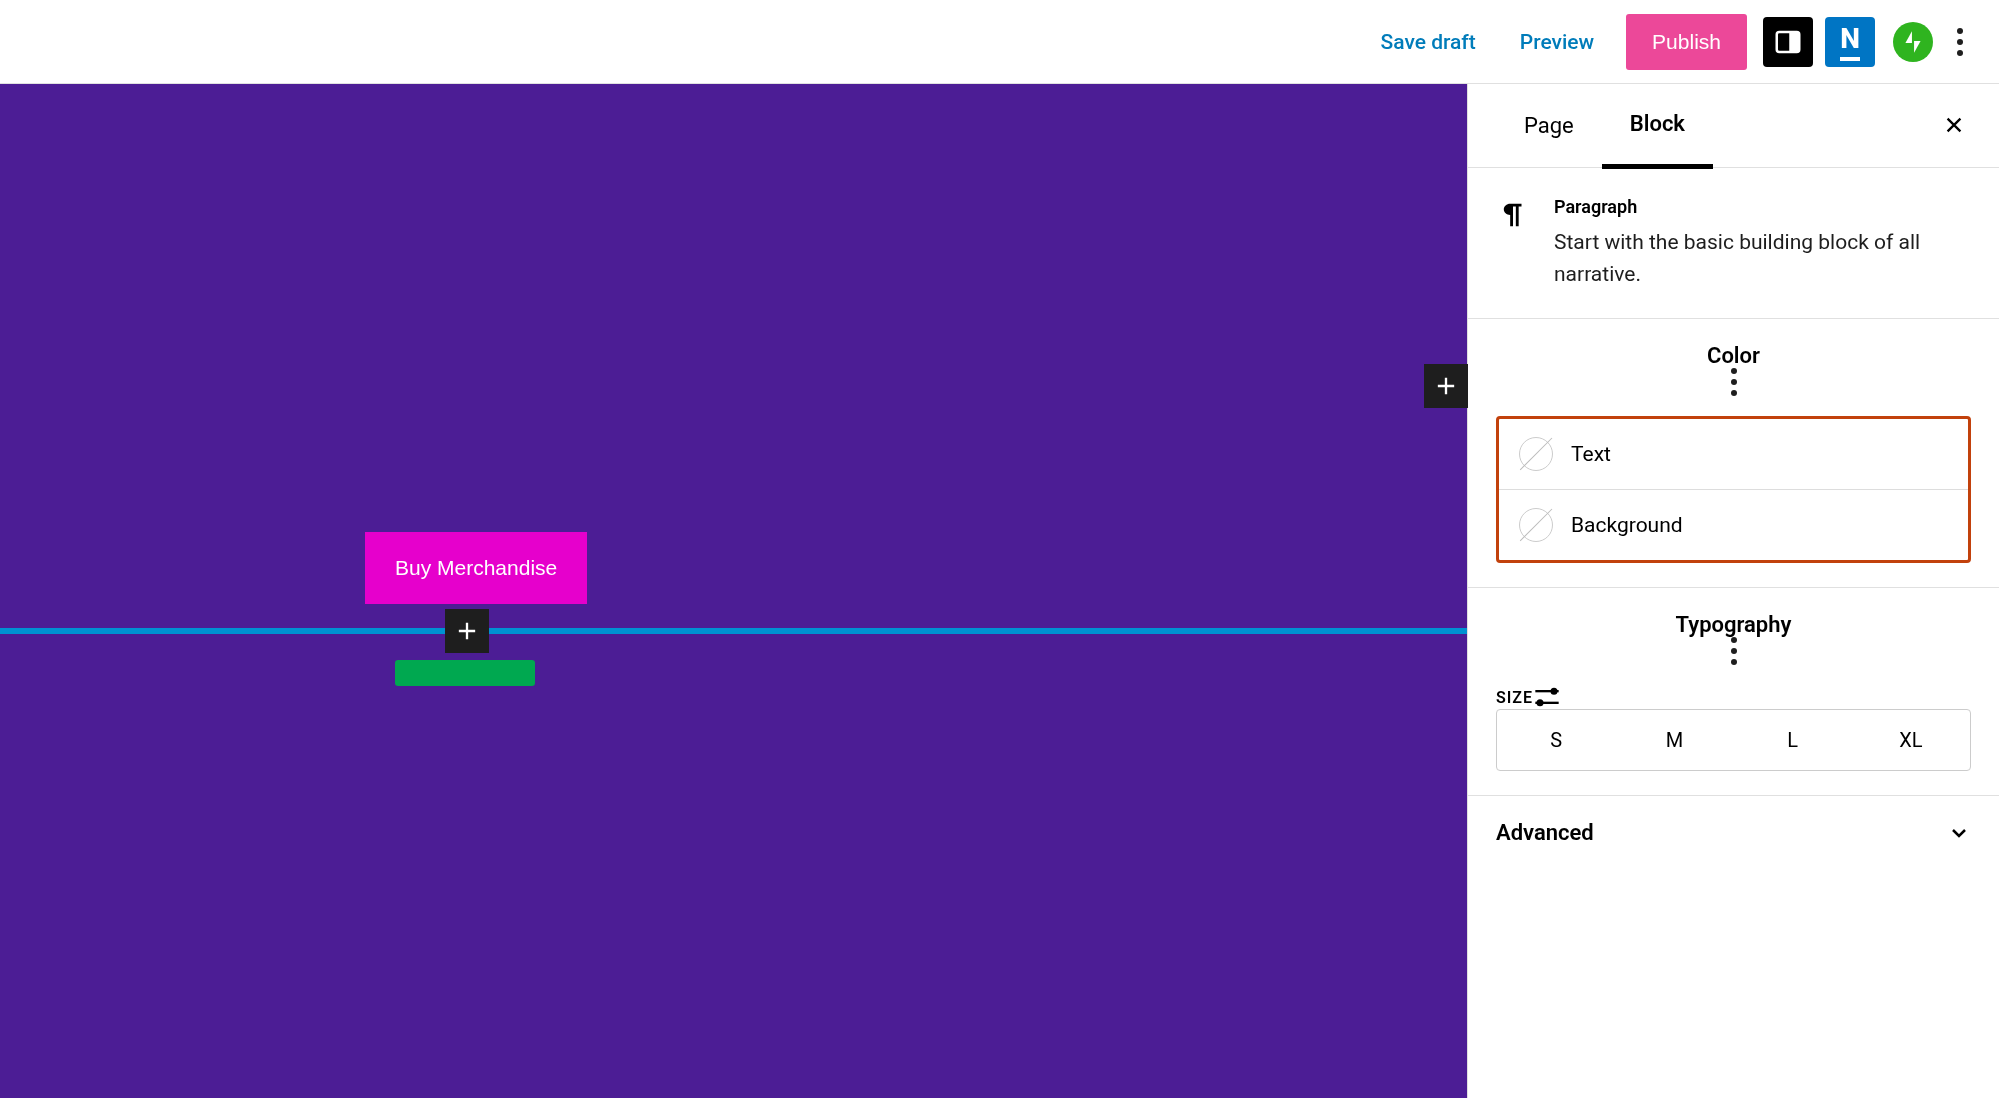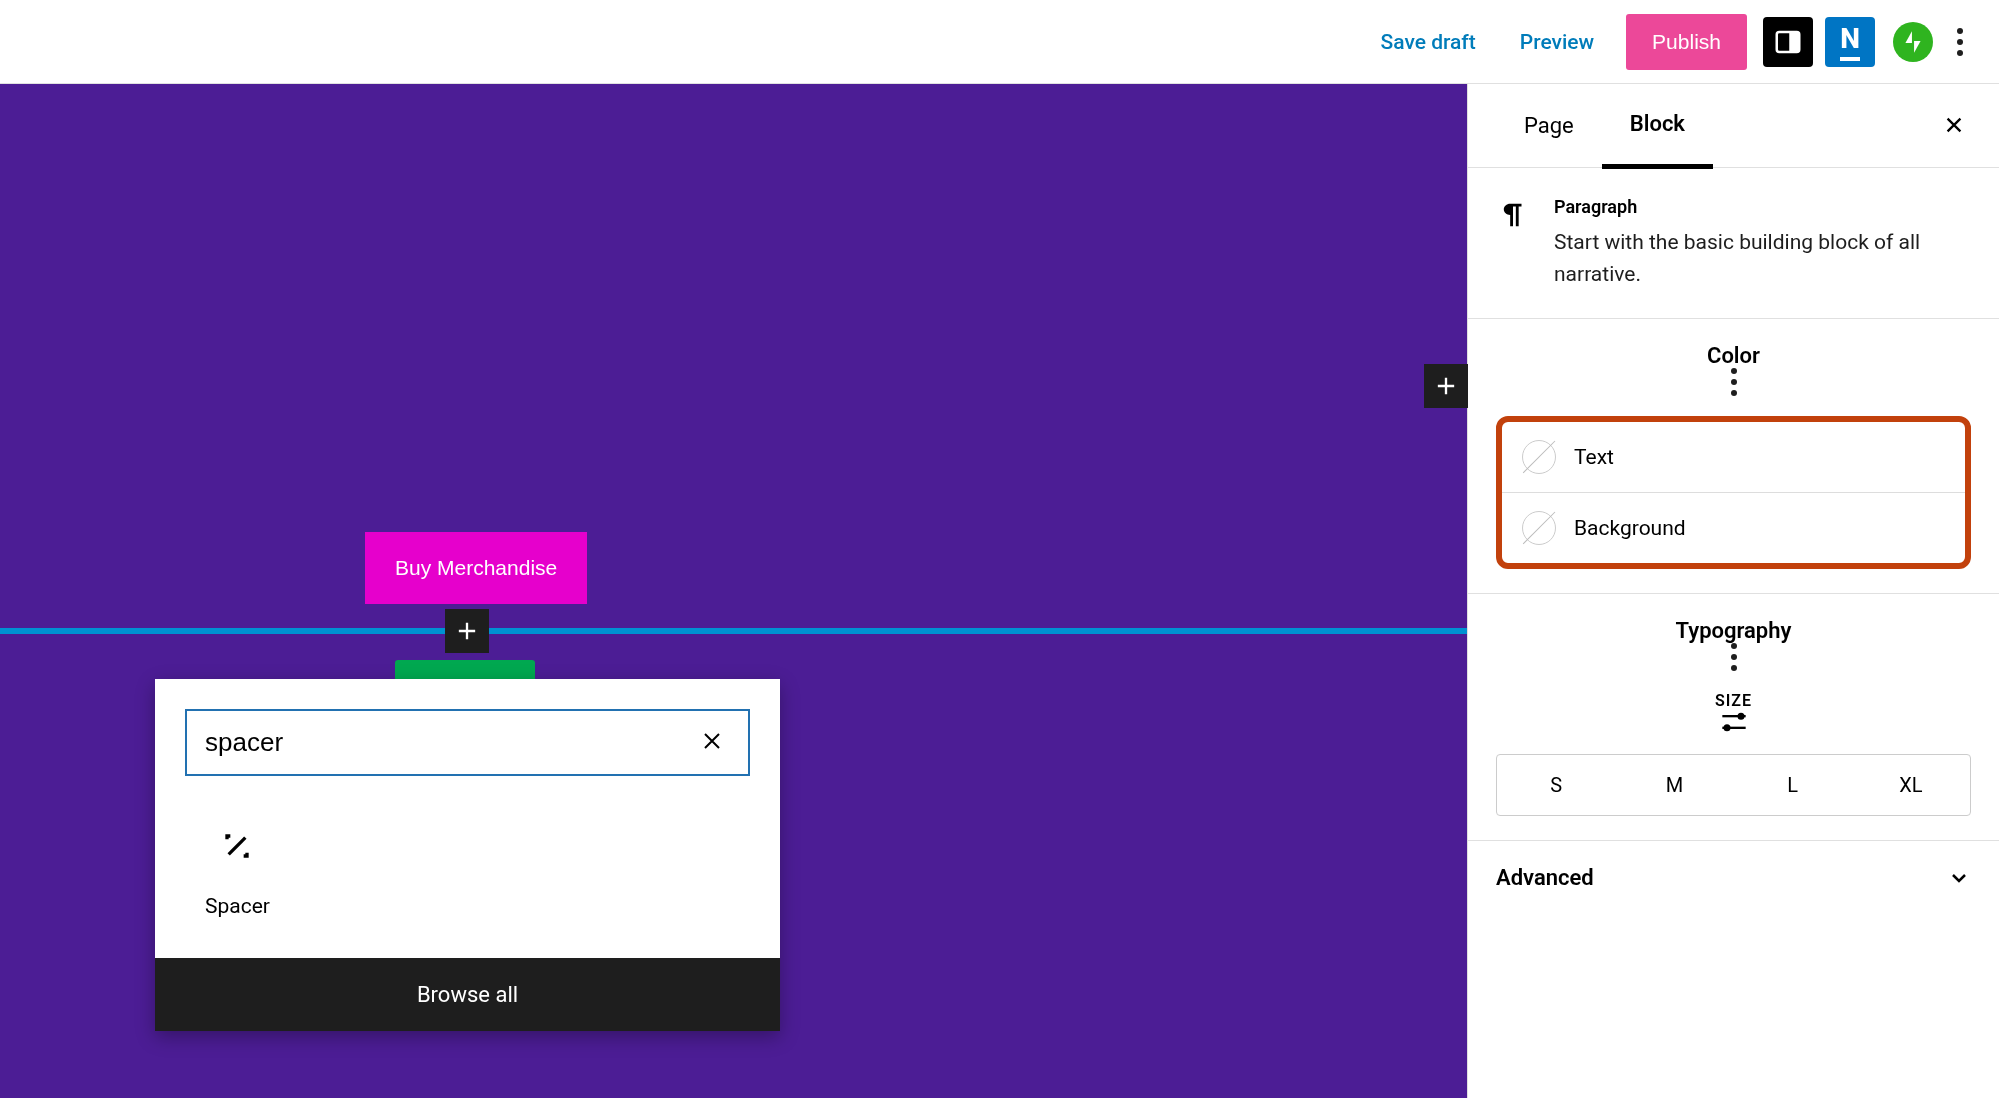--- a/index.html
+++ b/index.html
@@ -235,22 +235,22 @@
       display: flex;
       align-items: center;
       justify-content: space-between;
       font-size: 22px;
       font-weight: 600;
       margin-bottom: 20px;
       flex-direction: column;
     }
 
     .color-list {
-      border: 6px solid #c2410c;
-      border-radius: 12px;
+      border: 3px solid #c2410c;
+      border-radius: 4px;
     }
     .color-row {
       display: flex;
       align-items: center;
       gap: 18px;
       padding: 18px 20px;
       cursor: pointer;
     }
     .color-row + .color-row { border-top: 1px solid #ddd; }
     .color-swatch {
@@ -264,22 +264,21 @@
       position: absolute;
       top: 50%; left: 50%;
       width: 140%; height: 1px;
       background: #bbb;
       transform: translate(-50%, -50%) rotate(-45deg);
     }
     .color-row-label { font-size: 21px; }
 
     .size-label-row {
       display: flex; align-items: center; justify-content: flex-start;
-      margin-bottom: 20px;
-      flex-direction: column;
+      margin-bottom: 0;
     }
     .size-label { font-size: 16px; letter-spacing: 1px; font-weight: 600; }
 
     .size-grid {
       display: flex;
       border: 1px solid #ccc;
       border-radius: 4px;
       overflow: hidden;
     }
     .size-cell {
@@ -349,45 +348,20 @@
 
     <div class="insert-line"></div>
     <div class="insert-plus">
       <svg viewBox="0 0 24 24">
           <path d="M12 5v14M5 12h14" stroke-width="2" fill="none"></path>
         </svg>
     </div>
 
     <div class="green-chip"></div>
 
-    <div class="inserter-popup">
-      <div class="inserter-search-wrap">
-        <div class="inserter-search">
-          <input type="text" value="spacer" style="">
-          <span class="clear-x">
-            <svg width="24" height="24" viewBox="0 0 24 24">
-                <path d="M5 5l14 14M19 5L5 19" stroke="#000" stroke-width="2"></path>
-              </svg>
-          </span>
-        </div>
-      </div>
-
-      <div class="inserter-results">
-        <div class="inserter-item">
-          <svg viewBox="0 0 24 24">
-            <path d="M7 17 L17 7" stroke="#000" stroke-width="2"></path>
-            <path d="M6 8 L6 6 L8 6" fill="none" stroke="#000" stroke-width="2"></path>
-            <path d="M18 16 L18 18 L16 18" fill="none" stroke="#000" stroke-width="2"></path>
-          </svg>
-          <span class="inserter-item-label">Spacer</span>
-        </div>
-      </div>
-
-      <div class="browse-all">Browse all</div>
-    </div>
   </div>
 
   <div class="sidebar">
 
     <div class="sb-tabs">
       <div class="sb-tab">Page</div>
       <div class="sb-tab active">Block</div>
       <div class="sb-close">
         <svg width="22" height="22" viewBox="0 0 24 24">
             <path d="M5 5l14 14M19 5L5 19" stroke="#000" stroke-width="2.5"></path>

